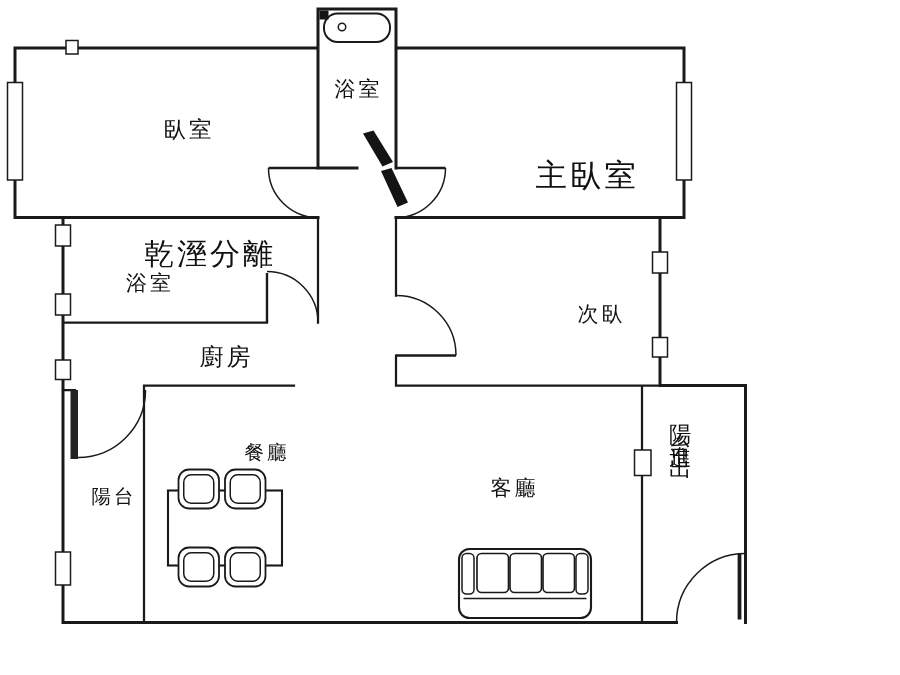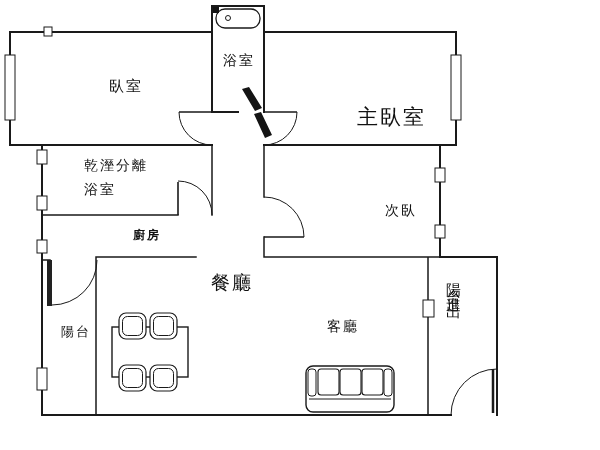--- a/index.html
+++ b/index.html
@@ -95,29 +95,29 @@
       <path d="M309 399 H391" stroke-width="1" fill="none"></path>
     </g>
   </svg>
 
   <div class="room-label" style="left:223px; top:53px; font-size:14px;">浴室</div>
 
   <div class="room-label" style="left:109px; top:78px; font-size:15px;">臥室</div>
 
   <div class="room-label" style="left:357px; top:62px; font-size:21px;margin-top:44px;">主臥室</div>
 
-  <div class="room-label" style="left:84px; top:158px; font-size:14px;">乾溼分離</div>
+  <div class="room-label" style="left:96px; top:158px; font-size:20px;">乾溼分離</div>
 
   <div class="room-label" style="left:84px; top:182px; font-size:14px;">浴室</div>
 
   <div class="room-label" style="left:337px; top:203px; font-size:14px;margin-left:48px;">次臥</div>
 
-  <div class="room-label" style="left:133px; top:229px; font-size:12px;font-weight:bold;">廚房</div>
+  <div class="room-label" style="left:133px; top:229px; font-size:16px;">廚房</div>
 
-  <div class="room-label" style="left:163px; top:272px; font-size:19px;margin-left:48px;">餐廳</div>
+  <div class="room-label" style="left:163px; top:296px; font-size:13px;">餐廳</div>
 
   <div class="room-label" style="left:61px; top:325px; font-size:13px;">陽台</div>
 
   <div class="room-label" style="left:327px; top:319px; font-size:14px;text-align:right;">客廳</div>
 
   <div class="room-label vertical" style="left:445px; top:271px; font-size:15px; height:100px;">陽台進出</div>
 
 </div>
 
 </body></html>

